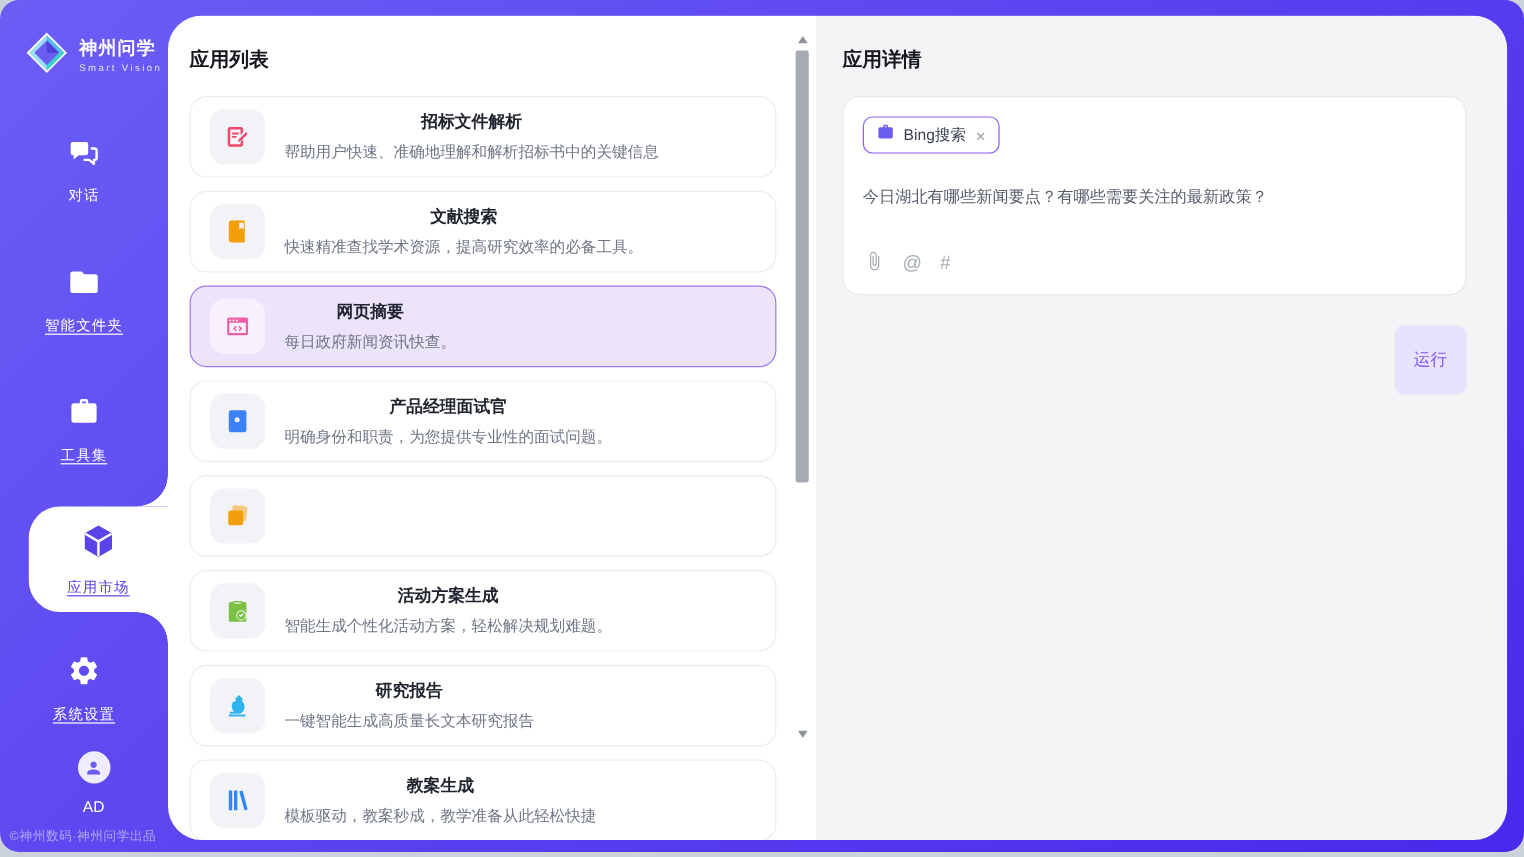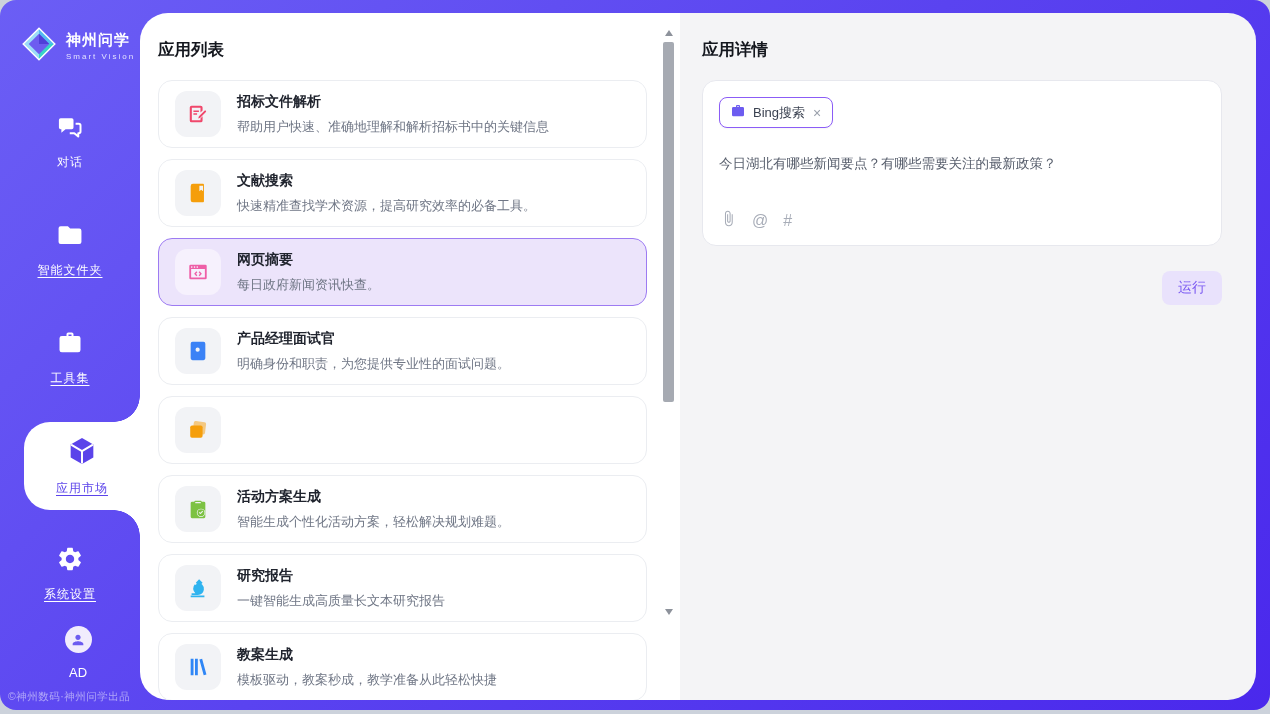--- a/index.html
+++ b/index.html
@@ -63,21 +63,21 @@
   }
   .app-card.selected {
     background:var(--selected_bg,#ece4fb);
     border:1.5px solid var(--selected_border,#9d7bf2);
   }
   .app-icon {
     width:46px; height:46px; border-radius:12px; background:#f2f3f6; flex:none;
     display:flex; align-items:center; justify-content:center;
   }
   .app-card.selected .app-icon { background:#f6f1fd; }
-  .app-texts { display:flex; flex-direction:column; gap:7px; min-width:0; }
+  .app-texts { display:flex; flex-direction:column; gap:7px; min-width:0;text-align:center; }
   .app-title { font-size:14px; font-weight:bold; color:#20242e; }
   .app-desc { font-size:13px; color:#6f7685; white-space:nowrap; }
   
   .scrollbar { position:absolute; right:4px; top:13px; width:14px; height:607px; }
   .sb-arrow { position:absolute; left:3px; width:0; height:0; cursor:pointer; }
   .sb-arrow.up { top:4px; border-left:4.5px solid transparent; border-right:4.5px solid transparent; border-bottom:6px solid #8d929b; }
   .sb-arrow.down { bottom:18px; border-left:4.5px solid transparent; border-right:4.5px solid transparent; border-top:6px solid #8d929b; }
   .sb-thumb { position:absolute; left:1px; top:16px; width:11px; height:360px; background:#a6aab2; border-radius:2px; cursor:pointer; }
   
   .detail-card {
@@ -90,21 +90,21 @@
     box-shadow:0 1px 2px rgba(20,20,40,.04); cursor:pointer;
   }
   .chip-label { font-size:13px; color:#3a4150; }
   .chip-close { font-size:14px; color:#9aa0ab; cursor:pointer; line-height:1; padding:0 1px; }
   .query { margin-top:27px; font-size:13.5px; color:#565d6b; cursor:text; }
   .composer-row { position:absolute; left:17px; bottom:14px; display:flex; align-items:center; gap:15px; color:#a8adb8; }
   .composer-row .glyph { font-size:16px; cursor:pointer; }
   .run-row { position:absolute; right:34px; top:258px; }
   .run-btn {
     display:inline-block; background:var(--run_bg,#e9e2fc); color:var(--run_text,#7a59f2);
-    font-size:14px; padding:8px 16px; border-radius:8px; border:none; cursor:pointer;
+    font-size:14px; padding:20px 16px; border-radius:8px; border:none; cursor:pointer;
     font-family:inherit;
   }
   
   .bottom-strip { position:absolute; left:0; bottom:0; width:1270px; height:4px; background:#ccd2db; }
 </style>
 </head>
 <body>
 
 <div class="shell">
 

